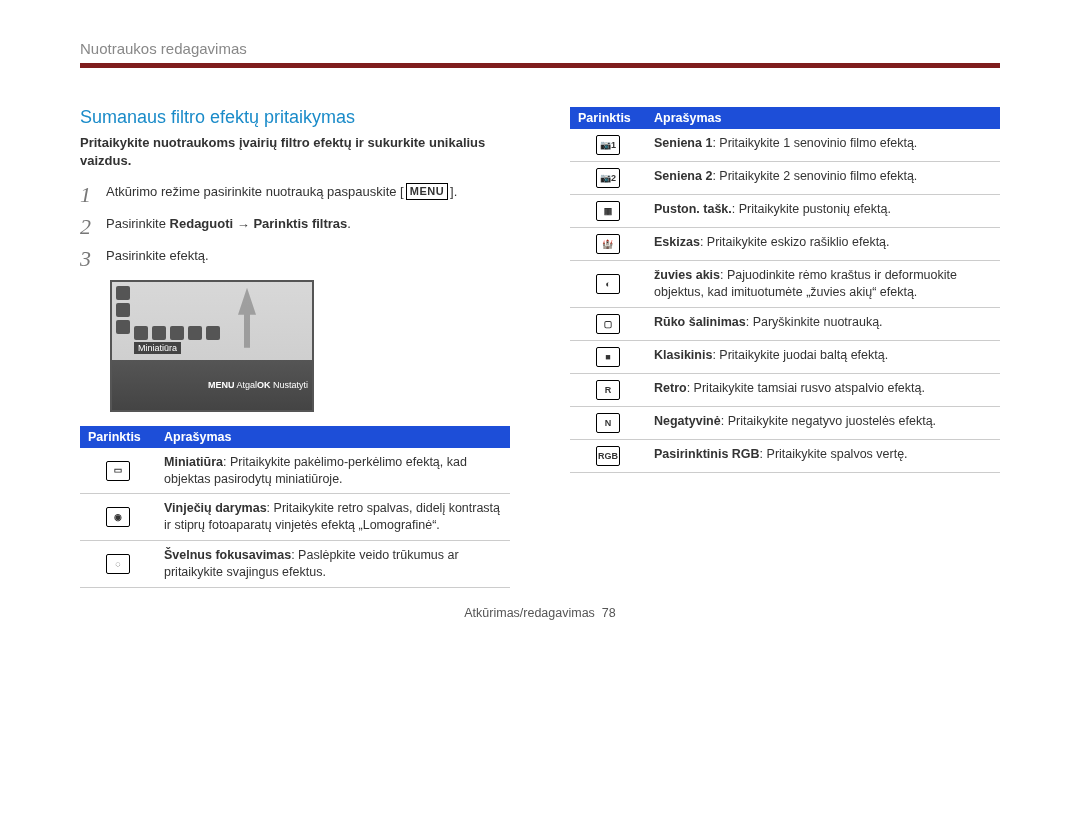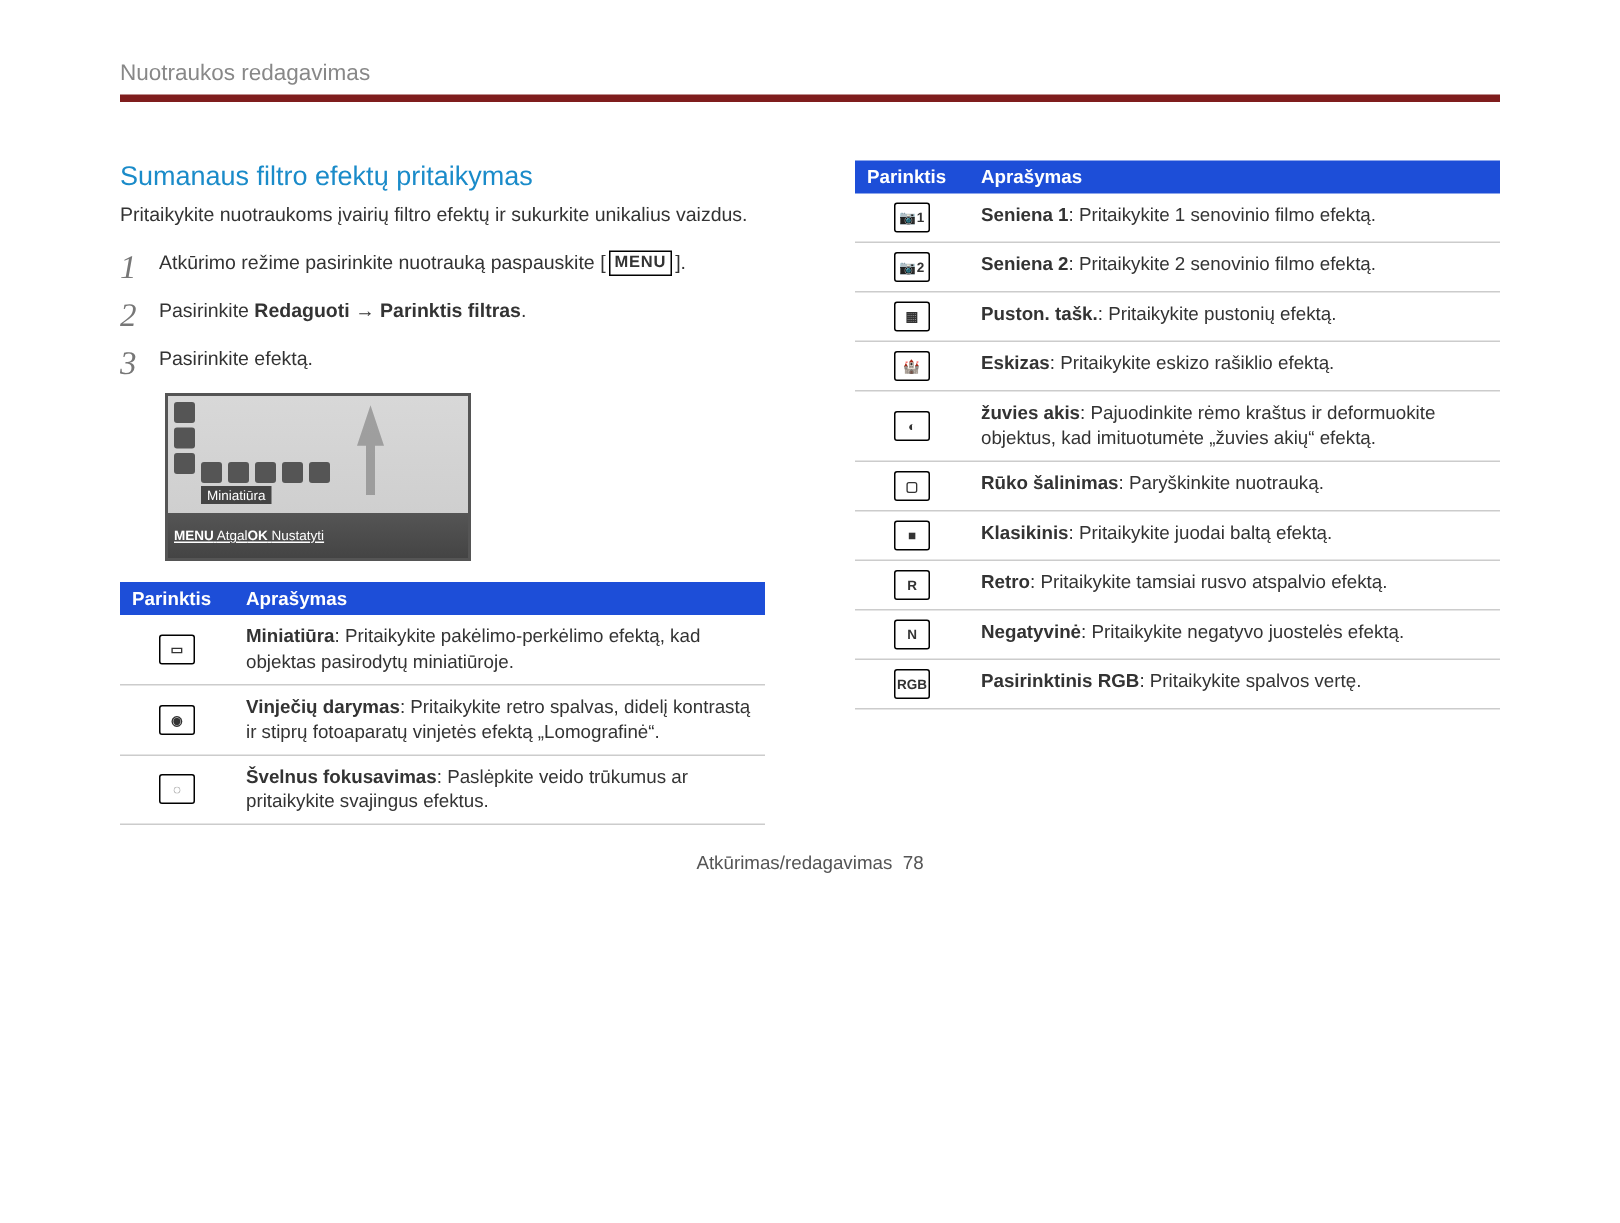--- a/index.html
+++ b/index.html
@@ -24,21 +24,21 @@
     display: flex;
     gap: 60px;
   }
   .col { flex: 1; min-width: 0; }
   h1.section {
     color: #1a8bc9;
     font-weight: 400;
     font-size: 18px;
     margin: 0 0 6px 0;
   }
-  p.intro { margin: 0 0 14px 0; line-height: 1.35; }
+  p.intro { margin: 0 0 14px 0; line-height: 1.35; font-weight: bold; }
   .step {
     display: flex;
     margin: 8px 0;
     align-items: flex-start;
   }
   .step .num {
     font-style: italic;
     font-family: Georgia, serif;
     font-size: 22px;
     color: #777;
@@ -93,22 +93,22 @@
   .screenshot .strip {
     position: absolute; left: 22px; top: 44px; display: flex; gap: 4px;
   }
   .screenshot .miniat {
     position: absolute; left: 22px; top: 60px;
     background: #444; color: #fff; padding: 1px 4px; font-size: 9px;
   }
   .screenshot .footer {
     background: linear-gradient(#555,#444);
     color: #fff; font-size: 9px;
-    padding: 10px 4px;
-    display: flex; justify-content: flex-start; text-decoration: underline;
+    padding: 20px 4px;
+    display: flex; justify-content: flex-end;
   }
   table.options {
     border-collapse: collapse;
     width: 100%;
     font-size: 12.5px;
   }
   table.options th {
     background: #1d4ed8;
     color: #fff;
     font-weight: bold;

